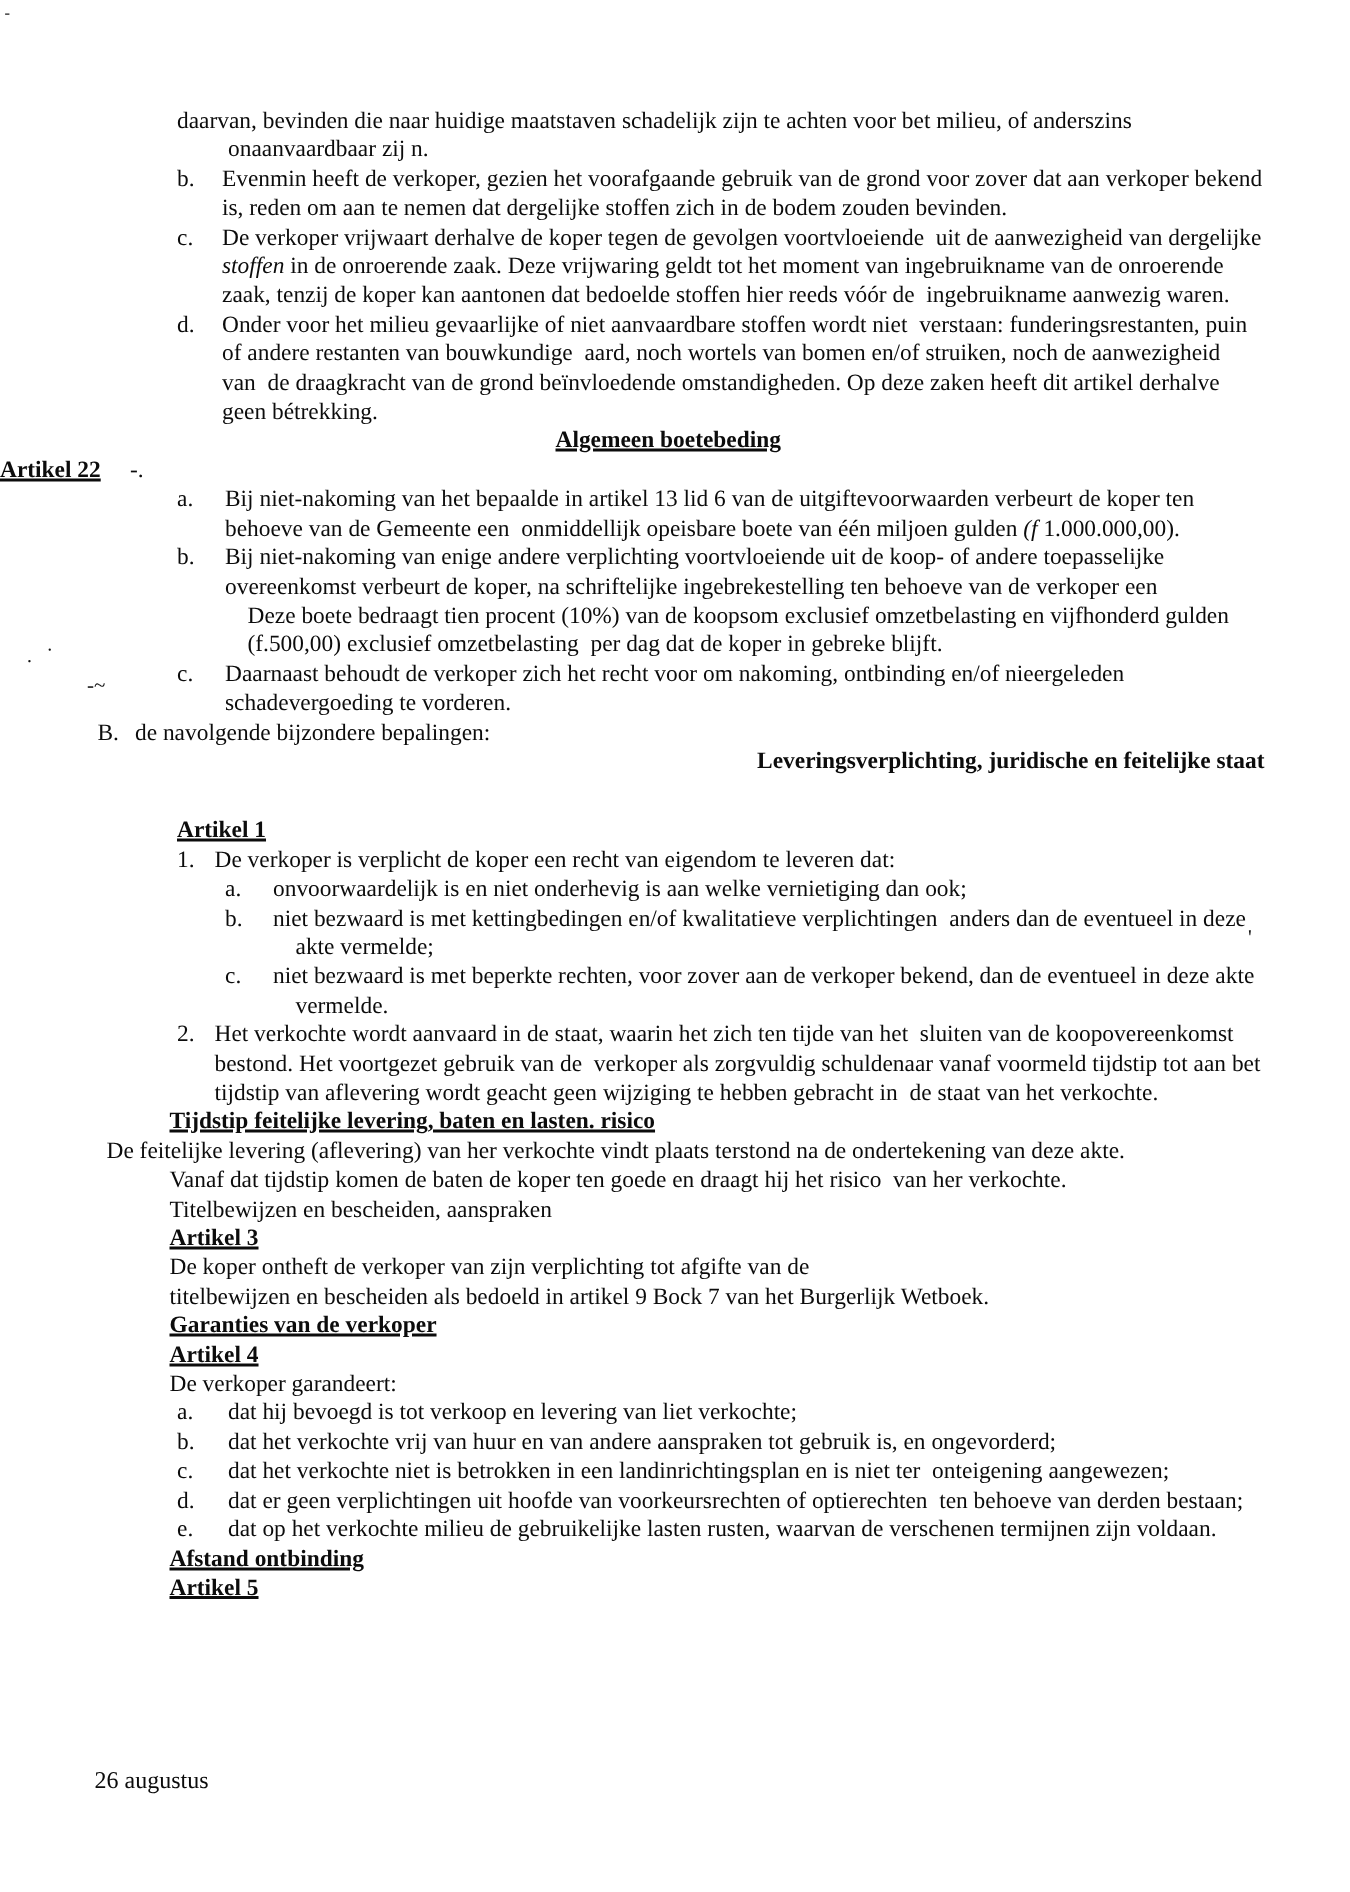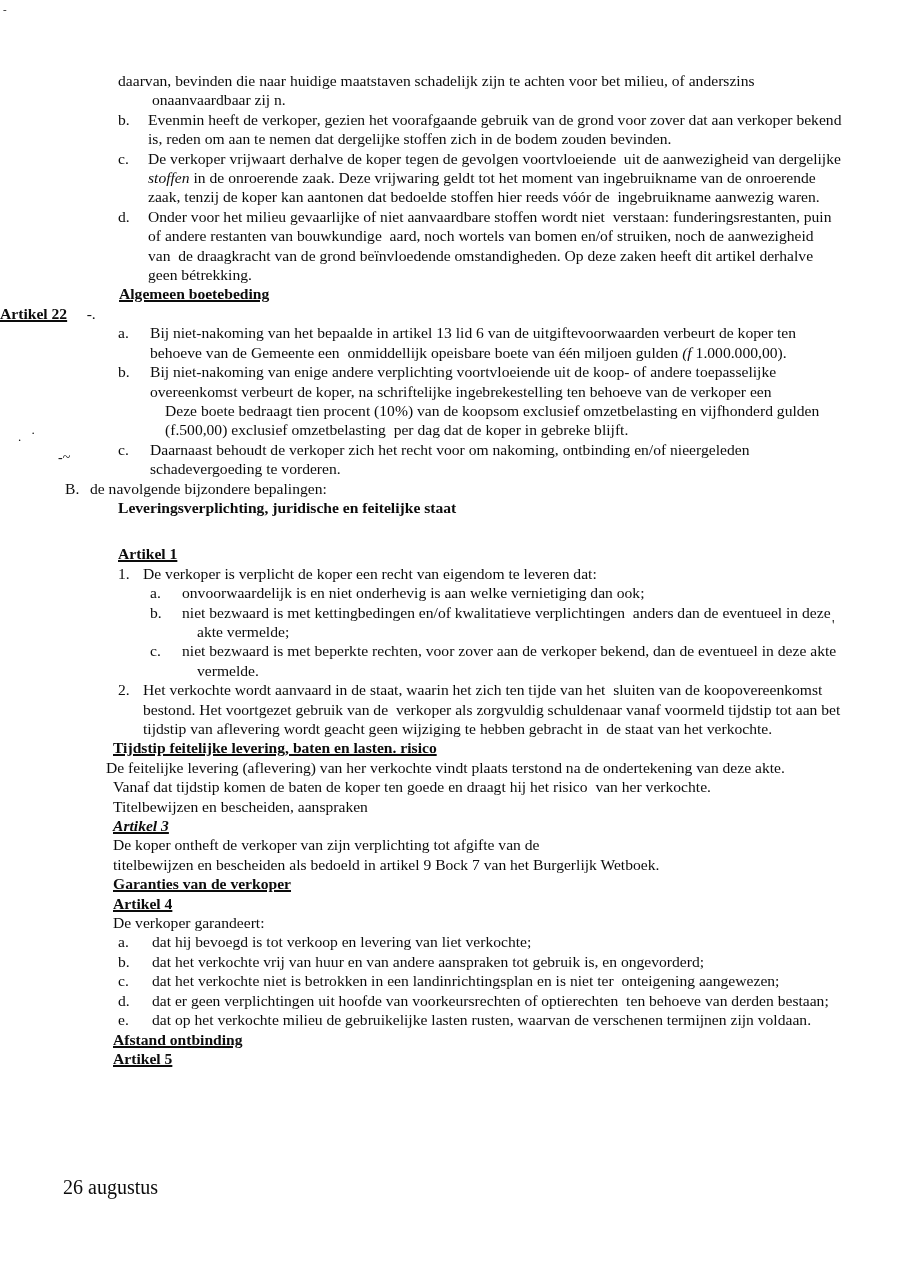--- a/index.html
+++ b/index.html
@@ -10,50 +10,50 @@
     font-size:15.6px;line-height:19.4px;
   }
   .page{position:absolute;left:0;top:0;width:900px;height:1006px;
     padding:71px 57px 0 0;box-sizing:border-box;}
   .block{position:relative;text-align:left;}
   .block.justify{text-align:justify;}
   .marker{position:absolute;left:0;top:0;text-indent:0;}
   .seg.b{font-weight:bold;}
   .seg.u{text-decoration:underline;text-decoration-thickness:1.5px;}
   .seg.i{font-style:italic;}
-  .footer{position:absolute;left:63px;top:1178px;font-size:20px;}
+  .footer{position:absolute;left:63px;top:1178px;font-size:16px;}
   .artifact{position:absolute;color:#111;font-size:13px;line-height:1;}
 </style>
 </head>
 <body>
 
 <div class="page">
     <div class="block" style="margin-left: 152px; text-indent: -34px;"><span class="seg">daarvan, bevinden die naar huidige maatstaven schadelijk zijn te achten voor bet milieu, of anderszins onaanvaardbaar zij n.</span></div>
     <div class="block" style="margin-left: 118px; padding-left: 30px;"><span class="marker">b.</span><span class="seg">Evenmin heeft de verkoper, gezien het voorafgaande gebruik van de grond voor zover dat aan verkoper bekend is, reden om aan te nemen dat dergelijke stoffen zich in de bodem zouden bevinden.</span></div>
     <div class="block" style="margin-left: 118px; padding-left: 30px;"><span class="marker">c.</span><span class="seg">De verkoper vrijwaart derhalve de koper tegen de gevolgen voortvloeiende&nbsp; uit de aanwezigheid van dergelijke </span><span class="seg i">stoffen</span><span class="seg"> in de onroerende zaak. Deze vrijwaring geldt tot het moment van ingebruikname van de onroerende zaak, tenzij de koper kan aantonen dat bedoelde stoffen hier reeds vóór de&nbsp; ingebruikname aanwezig waren.</span></div>
     <div class="block" style="margin-left: 118px; padding-left: 30px;"><span class="marker">d.</span><span class="seg">Onder voor het milieu gevaarlijke of niet aanvaardbare stoffen wordt niet&nbsp; verstaan: funderingsrestanten, puin of andere restanten van bouwkundige&nbsp; aard, noch wortels van bomen en/of struiken, noch de aanwezigheid van&nbsp; de draagkracht van de grond beïnvloedende omstandigheden. Op deze zaken heeft dit artikel derhalve geen bétrekking.</span></div>
-    <div class="block" style="margin-left: 119px;"><span class="seg b u">Algemeen boetebeding</span></div>
+    <div class="block" style="margin-left: 48px; text-align: center;"><span class="seg b u">Algemeen boetebeding</span></div>
     <div class="block" style=""><span class="seg b u">Artikel 22</span><span class="seg">&nbsp;&nbsp;&nbsp;&nbsp;&nbsp;-.</span></div>
     <div class="block" style="margin-left: 118px; padding-left: 32px;"><span class="marker">a.</span><span class="seg">Bij niet-nakoming van het bepaalde in artikel 13 lid 6 van de uitgiftevoorwaarden verbeurt de koper ten behoeve van de Gemeente een&nbsp; onmiddellijk opeisbare boete van één miljoen gulden </span><span class="seg i">(f</span><span class="seg"> 1.000.000,00).</span></div>
     <div class="block" style="margin-left: 118px; padding-left: 32px;"><span class="marker">b.</span><span class="seg">Bij niet-nakoming van enige andere verplichting voortvloeiende uit de koop- of andere toepasselijke overeenkomst verbeurt de koper, na schriftelijke ingebrekestelling ten behoeve van de verkoper een</span></div>
     <div class="block" style="margin-left: 165px;"><span class="seg">Deze boete bedraagt tien procent (10%) van de koopsom exclusief omzetbelasting en vijfhonderd gulden (f.500,00) exclusief omzetbelasting&nbsp; per dag dat de koper in gebreke blijft.</span></div>
     <div class="block" style="margin-left: 118px; padding-left: 32px;"><span class="marker">c.</span><span class="seg">Daarnaast behoudt de verkoper zich het recht voor om nakoming, ontbinding en/of nieergeleden schadevergoeding te vorderen.</span></div>
     <div class="block" style="margin-left: 65px; padding-left: 25px;"><span class="marker">B.</span><span class="seg">de navolgende bijzondere bepalingen:</span></div>
-    <div class="block" style="margin-left: 118px;"><span class="seg b">Leveringsverplichting, juridische en feitelijke staat</span></div>
+    <div class="block" style=" text-align: right;"><span class="seg b">Leveringsverplichting, juridische en feitelijke staat</span></div>
     <div class="block" style="margin-left: 118px; margin-top: 27px;"><span class="seg b u">Artikel 1</span></div>
     <div class="block" style="margin-left: 118px; padding-left: 25px;"><span class="marker">1.</span><span class="seg">De verkoper is verplicht de koper een recht van eigendom te leveren dat:</span></div>
     <div class="block" style="margin-left: 150px; padding-left: 32px;"><span class="marker">a.</span><span class="seg">onvoorwaardelijk is en niet onderhevig is aan welke vernietiging dan ook;</span></div>
     <div class="block" style="margin-left: 150px; padding-left: 47px; text-indent: -15px;"><span class="marker">b.</span><span class="seg">niet bezwaard is met kettingbedingen en/of kwalitatieve verplichtingen&nbsp; anders dan de eventueel in deze akte vermelde;</span></div>
     <div class="block" style="margin-left: 150px; padding-left: 47px; text-indent: -15px;"><span class="marker">c.</span><span class="seg">niet bezwaard is met beperkte rechten, voor zover aan de verkoper bekend, dan de eventueel in deze akte vermelde.</span></div>
     <div class="block" style="margin-left: 118px; padding-left: 25px;"><span class="marker">2.</span><span class="seg">Het verkochte wordt aanvaard in de staat, waarin het zich ten tijde van het&nbsp; sluiten van de koopovereenkomst bestond. Het voortgezet gebruik van de&nbsp; verkoper als zorgvuldig schuldenaar vanaf voormeld tijdstip tot aan bet tijdstip van aflevering wordt geacht geen wijziging te hebben gebracht in&nbsp; de staat van het verkochte.</span></div>
     <div class="block" style="margin-left: 113px;"><span class="seg b u">Tijdstip feitelijke levering, baten en lasten. risico</span></div>
-    <div class="block justify" style="margin-left: 106px;"><span class="seg">De feitelijke levering (aflevering) van her verkochte vindt plaats terstond na de ondertekening van deze akte.</span></div>
+    <div class="block justify" style="margin-left: 71px;"><span class="seg">De feitelijke levering (aflevering) van her verkochte vindt plaats terstond na de ondertekening van deze akte.</span></div>
     <div class="block" style="margin-left: 113px;"><span class="seg">Vanaf dat tijdstip komen de baten de koper ten goede en draagt hij het risico&nbsp; van her verkochte.</span></div>
     <div class="block" style="margin-left: 113px;"><span class="seg">Titelbewijzen en bescheiden, aanspraken</span></div>
-    <div class="block" style="margin-left: 113px; font-style: italic;"><span class="seg b u">Artikel 3</span></div>
+    <div class="block" style="margin-left: 113px;"><span class="seg b u">Artikel 3</span></div>
     <div class="block" style="margin-left: 113px;"><span class="seg">De koper ontheft de verkoper van zijn verplichting tot afgifte van de</span></div>
     <div class="block" style="margin-left: 113px;"><span class="seg">titelbewijzen en bescheiden als bedoeld in artikel 9 Bock 7 van het Burgerlijk Wetboek.</span></div>
     <div class="block" style="margin-left: 113px;"><span class="seg b u">Garanties van de verkoper</span></div>
     <div class="block" style="margin-left: 113px;"><span class="seg b u">Artikel 4</span></div>
     <div class="block" style="margin-left: 113px;"><span class="seg">De verkoper garandeert:</span></div>
     <div class="block" style="margin-left: 118px; padding-left: 34px;"><span class="marker">a.</span><span class="seg">dat hij bevoegd is tot verkoop en levering van liet verkochte;</span></div>
     <div class="block" style="margin-left: 118px; padding-left: 34px;"><span class="marker">b.</span><span class="seg">dat het verkochte vrij van huur en van andere aanspraken tot gebruik is, en ongevorderd;</span></div>
     <div class="block justify" style="margin-left: 118px; padding-left: 34px;"><span class="marker">c.</span><span class="seg">dat het verkochte niet is betrokken in een landinrichtingsplan en is niet ter&nbsp; onteigening aangewezen;</span></div>
     <div class="block justify" style="margin-left: 118px; padding-left: 34px;"><span class="marker">d.</span><span class="seg">dat er geen verplichtingen uit hoofde van voorkeursrechten of optierechten&nbsp; ten behoeve van derden bestaan;</span></div>
     <div class="block" style="margin-left: 118px; padding-left: 34px;"><span class="marker">e.</span><span class="seg">dat op het verkochte milieu de gebruikelijke lasten rusten, waarvan de verschenen termijnen zijn voldaan.</span></div>

